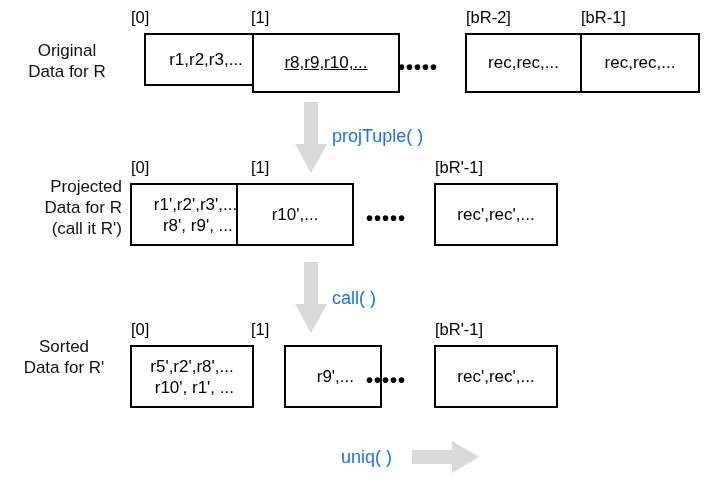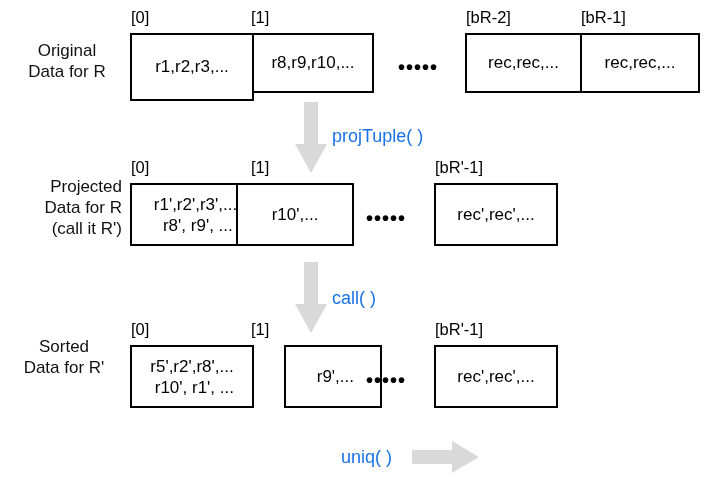--- a/index.html
+++ b/index.html
@@ -80,24 +80,24 @@
 <body>
 
 <div id="canvas">
 
   <div class="abs row-label" style="left:12px; top:40px; width:110px;text-align:center;">Original
 Data for R</div>
 
   <div class="abs idx-label" style="left:131px; top:8px;">[0]</div>
   <div class="abs idx-label" style="left:251px; top:8px;">[1]</div>
 
-  <div class="abs box" style="left:130px; top:33px; width:124px; height:68px;">
+  <div class="abs box" style="left:144px; top:33px; width:124px; height:53px;">
     <span class="box-text">r1,r2,r3,...</span>
   </div>
-  <div class="abs box" style="left:252px; top:33px; width:122px; height:60px;">
+  <div class="abs box" style="left:252px; top:33px; width:148px; height:60px;text-decoration:underline;">
     <span class="box-text">r8,r9,r10,...</span>
   </div>
 
   <div class="abs dots" style="left:398px; top:57px;">•••••</div>
 
   <div class="abs idx-label" style="left:466px; top:8px;">[bR-2]</div>
   <div class="abs idx-label" style="left:581px; top:8px;">[bR-1]</div>
 
   <div class="abs box" style="left:465px; top:33px; width:117px; height:60px;">
     <span class="box-text">rec,rec,...</span>

